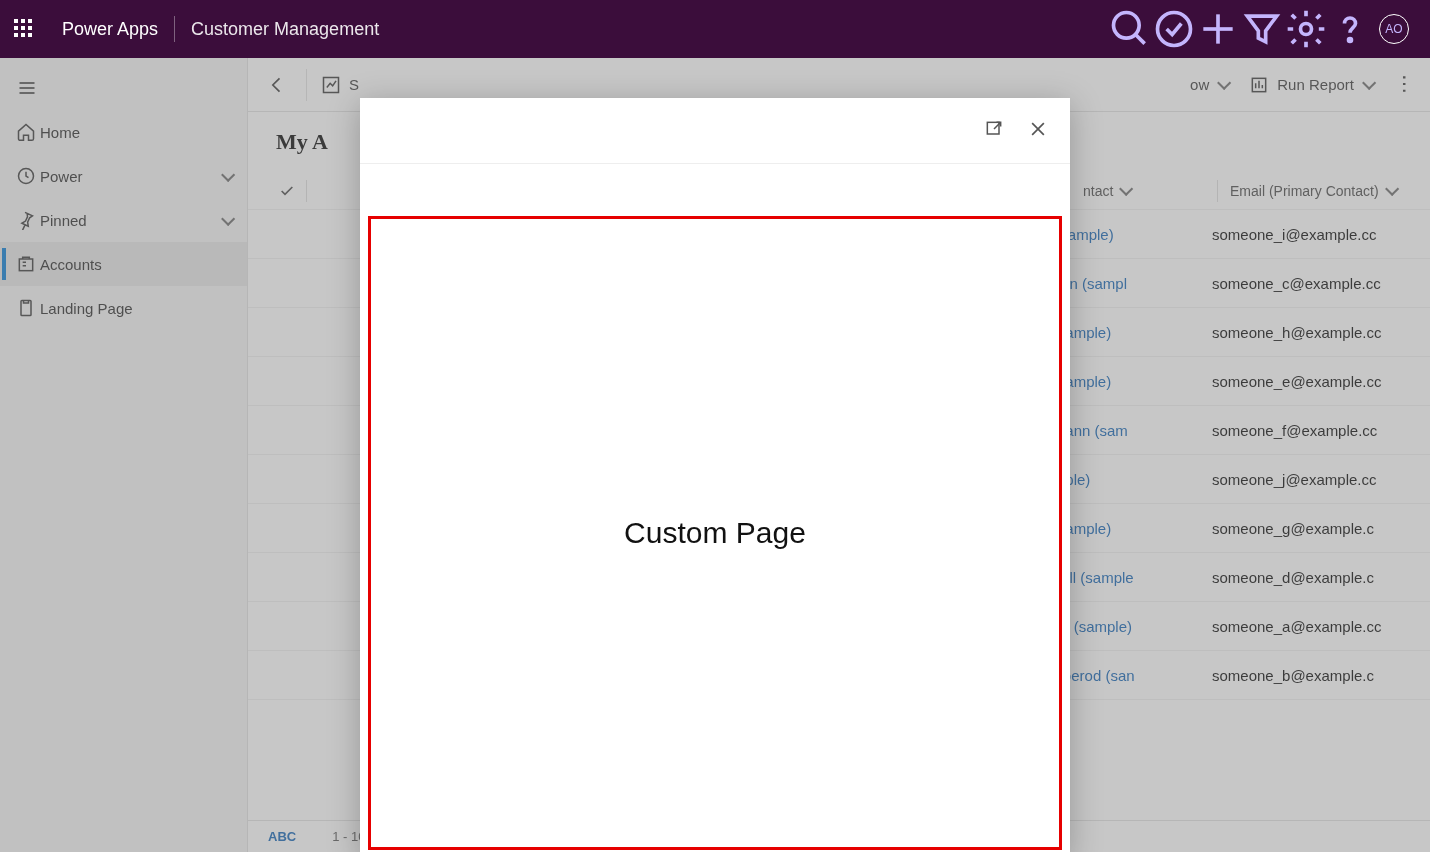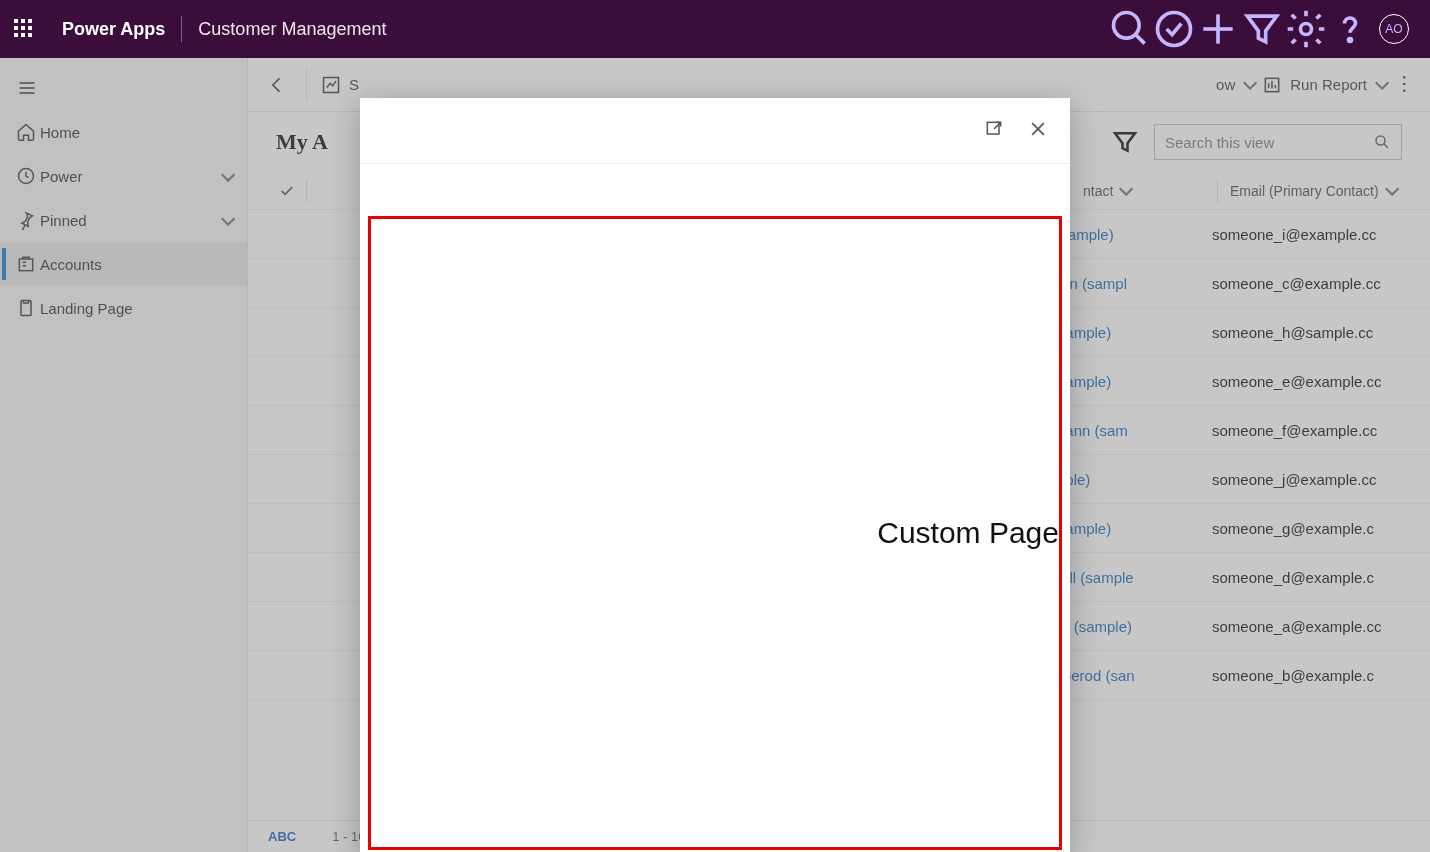--- a/index.html
+++ b/index.html
@@ -2,21 +2,21 @@
 <html><head>
 <meta charset="utf-8">
 <style>
 * { box-sizing: border-box; margin: 0; padding: 0; font-family: "Segoe UI", -apple-system, sans-serif; }
 html, body { width: 1430px; height: 852px; overflow: hidden; background: #fff; }
 
 
 .header { height: 58px; background: #3b0d3b; display: flex; align-items: center; color: #fff; padding: 0 14px; }
 .header .waffle { width: 20px; height: 20px; display: grid; grid-template-columns: repeat(3,4px); grid-template-rows: repeat(3,4px); gap:3px; margin-right: 28px;}
 .header .waffle span { background:#fff; width:4px; height:4px; }
-.header .brand { font-size: 18px; font-weight:700; }
+.header .brand { font-size: 18px; font-weight:400; }
 .header .vsep { width:1px; height:26px; background: rgba(255,255,255,.35); margin: 0 16px; }
 .header .appname { font-size: 18px; font-weight:400; color: rgba(255,255,255,.9);}
 .header .spacer { flex:1; }
 .header .hicon { width:44px; height:44px; display:flex; align-items:center; justify-content:center; color:#c4b5fd; font-size:18px;}
 .header .avatar { width:30px; height:30px; border:1px solid #fff; border-radius:50%; display:flex; align-items:center; justify-content:center; font-size:12px;}
 
 
 .body { display:flex; height: calc(100% - 58px); position:relative;}
 
 
@@ -28,21 +28,21 @@
 .sbrow.active { background:#e6e6e6;}
 .sbrow.active::before { content:""; position:absolute; left:2px; top:6px; bottom:6px; width:4px; background:#0078d4;}
 .sbrow svg, .sbrow .ico { width:20px; height:20px; color:#333; flex-shrink:0;}
 
 
 .main { flex:1; display:flex; flex-direction:column; background:#fff;}
 .cmdbar { height:54px; border-bottom:1px solid #e1e1e1; display:flex; align-items:center; padding:0 14px; gap:14px; color:#333; font-size:15px;}
 .cmdbar .back { width:30px; display:flex; align-items:center; justify-content:center;}
 .cmdbar .sep { width:1px; height:32px; background:#e1e1e1;}
 .cmdbar .item { display:flex; align-items:center; gap:8px;}
-.cmdbar .right { margin-left:auto; display:flex; align-items:center; gap:9px;}
+.cmdbar .right { margin-left:auto; display:flex; align-items:center; gap:22px;}
 .cmdbar .more { font-size:20px; letter-spacing:2px; transform: rotate(90deg);}
 .cmdbar svg { width:20px; height:20px; color:#333;}
 
 .viewrow { height:60px; display:flex; align-items:center; padding:0 28px; gap:14px;}
 .viewrow .title { font-size:22px; font-weight:600; margin-right:6px;font-family:Liberation Serif, serif;}
 .viewrow .vsearch { margin-left:auto; display:flex; align-items:center; gap:14px;}
 .viewrow .vsearch .filterbtn { width:30px; height:30px; display:flex; align-items:center; justify-content:center;}
 .viewrow .vsearch .searchbox { width:248px; height:36px; border:1px solid #bbb; display:flex; align-items:center; padding:0 10px; color:#777;}
 .viewrow .vsearch .searchbox input { border:none; outline:none; flex:1; font-size:15px; color:#333;}
 .viewrow .vsearch .searchbox svg { width:18px; height:18px; color:#555;}
@@ -58,21 +58,21 @@
 .gridrow .email   { width:200px; color:#000000; white-space:nowrap; overflow:hidden;}
 
 .status { height:32px; border-top:1px solid #e1e1e1; display:flex; align-items:center; padding:0 20px; font-size:13px; color:#555; gap:36px;}
 .status .abc { color:#0b5fb3; font-weight:600;}
 
 
 .scrim { position:absolute; inset:0; background:rgba(130,130,130,.45); }
 .modal { position:absolute; top:40px; left:50%; transform:translateX(-50%); width:710px; height:760px; background:#fff; box-shadow:0 6px 30px rgba(0,0,0,.25);}
 .modal .mbar { height:66px; border-bottom:1px solid #eee; display:flex; align-items:center; justify-content:flex-end; padding:0 22px; gap:24px;}
 .modal .mbar svg { width:20px; height:20px; color:#555;}
-.modal .redbox { position:absolute; top:118px; left:8px; right:8px; bottom:8px; border:3px solid #e60000; display:flex; align-items:center; justify-content:flex-end;}
+.modal .redbox { position:absolute; top:118px; left:8px; right:8px; bottom:8px; border:3px solid #e60000; display:flex; align-items:center; justify-content:center;}
 .modal .redbox .cp { font-size:30px; color:#111;}
 .chev-down { display:inline-block; width:10px; height:10px; border-right:2px solid #666; border-bottom:2px solid #666; transform:rotate(45deg) translateY(-3px);}
 </style>
 </head>
 <body>
 
 <div class="header">
   <div class="waffle">
     <span></span>
       <span></span>
@@ -206,34 +206,20 @@
             </svg>
           <span>Run Report</span>
           <span class="chev-down"></span>
         </div>
         <div class="more">⋯</div>
       </div>
     </div>
 
     <div class="viewrow">
       <span class="title">My A</span>
-      <div class="vsearch">
-        <div class="filterbtn">
-          <svg viewBox="0 0 24 24" fill="none" stroke="currentColor" stroke-width="2">
-              <path d="M4 5h16l-6 8v6l-4-2v-4L4 5z"></path>
-            </svg>
-        </div>
-        <div class="searchbox">
-          <input placeholder="Search this view" style="">
-          <svg viewBox="0 0 24 24" fill="none" stroke="currentColor" stroke-width="2">
-              <circle cx="10" cy="10" r="6"></circle>
-              <line x1="20" y1="20" x2="14.5" y2="14.5"></line>
-            </svg>
-        </div>
-      </div>
     </div>
 
     <div class="gridhead">
       <div class="check">
         <svg viewBox="0 0 24 24" width="16" height="16" stroke="currentColor" stroke-width="2.5" fill="none">
             <path d="M4 12l5 5L20 6"></path>
           </svg>
       </div>
       <div class="colsep"></div>
       <div style="flex:1"></div>
@@ -255,21 +241,21 @@
           <div class="email">someone_i@example.cc</div>
         </div>
         <div class="gridrow">
           <div class="rleft"></div>
           <div class="contact">derson (sampl</div>
           <div class="email">someone_c@example.cc</div>
         </div>
         <div class="gridrow">
           <div class="rleft"></div>
           <div class="contact">on (sample)</div>
-          <div class="email">someone_h@sample.cc</div>
+          <div class="email">someone_h@example.cc</div>
         </div>
         <div class="gridrow">
           <div class="rleft"></div>
           <div class="contact">ga (sample)</div>
           <div class="email">someone_e@example.cc</div>
         </div>
         <div class="gridrow">
           <div class="rleft"></div>
           <div class="contact">ersmann (sam</div>
           <div class="email">someone_f@example.cc</div>

